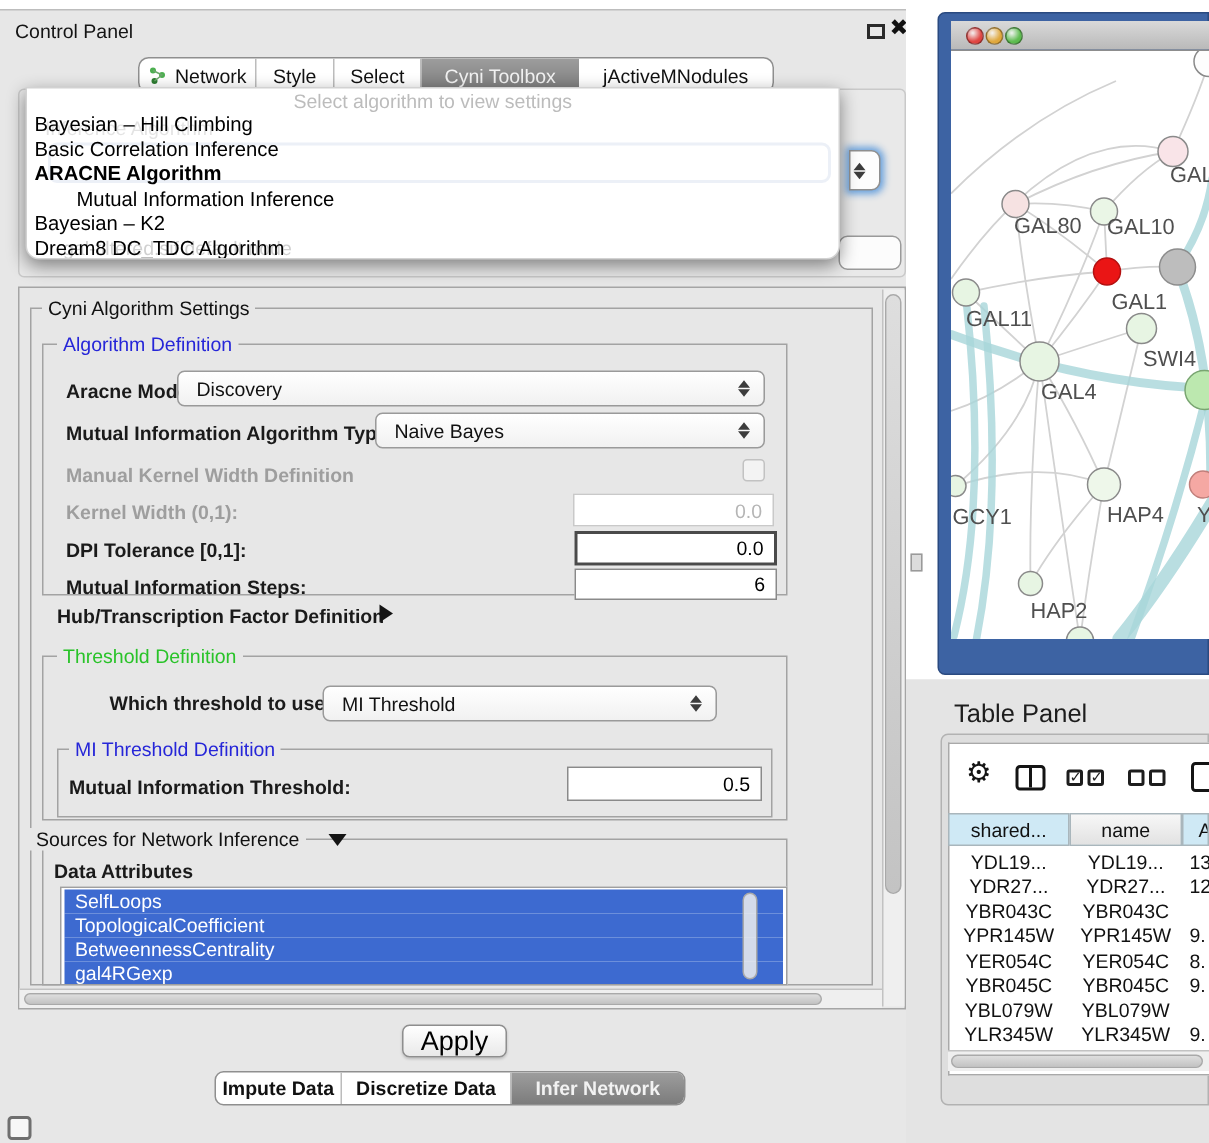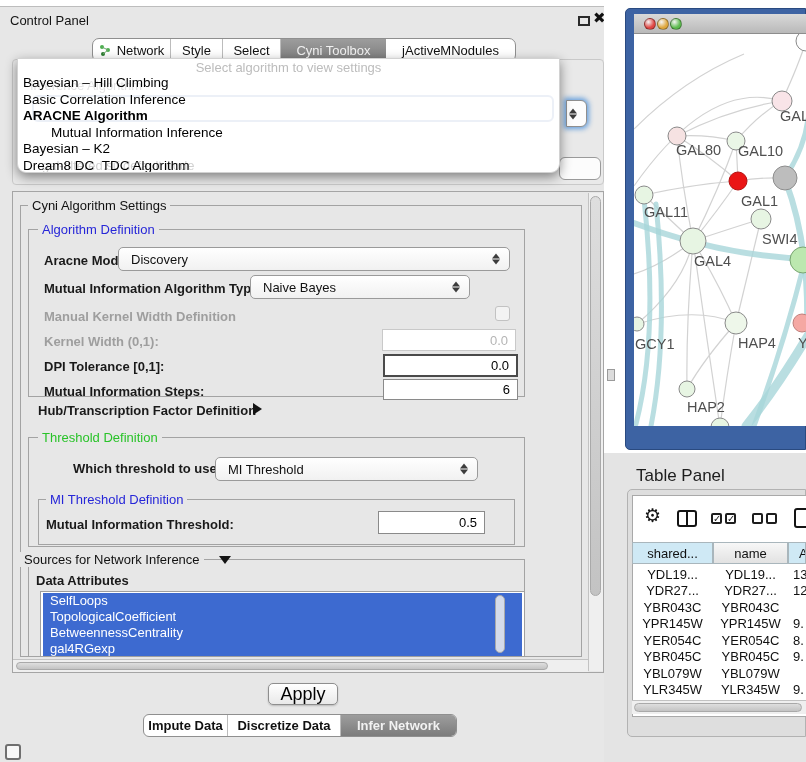--- a/index.html
+++ b/index.html
@@ -183,21 +183,21 @@
   <div class="abs flabel" style="left:44px;top:246px;">Aracne Mode:</div>
   <div class="abs combo" style="left:118px;top:240px;width:392px;height:24px;">
     <span>Discovery</span>
     <span class="spinner">
         <i class="up"></i>
         <i class="dn"></i>
       </span>
   </div>
 
   <div class="abs flabel" style="left:44px;top:274px;">Mutual Information Algorithm Type:</div>
-  <div class="abs combo" style="left:250px;top:268px;width:220px;height:24px;">
+  <div class="abs combo" style="left:250px;top:268px;width:260px;height:24px;">
     <span>Naive Bayes</span>
     <span class="spinner">
         <i class="up"></i>
         <i class="dn"></i>
       </span>
   </div>
 
   <div class="abs flabel dis" style="left:44px;top:302px;">Manual Kernel Width Definition</div>
   <div class="abs checkbox" style="left:495px;top:299px;"></div>
 
@@ -219,21 +219,21 @@
   <div class="abs combo" style="left:215px;top:450px;width:263px;height:24px;">
     <span>MI Threshold</span>
     <span class="spinner">
         <i class="up"></i>
         <i class="dn"></i>
       </span>
   </div>
   <div class="abs group" style="left:38px;top:492px;width:477px;height:46px;"></div>
   <div class="abs group-label" style="left:46px;top:485px;color:#2626d8;">MI Threshold Definition</div>
   <div class="abs flabel" style="left:46px;top:510px;">Mutual Information Threshold:</div>
-  <div class="abs tfield" style="left:378px;top:504px;width:107px;height:23px;border:1px solid #8a8a8a;">0.5</div>
+  <div class="abs tfield" style="left:378px;top:504px;width:130px;height:23px;border:1px solid #8a8a8a;">0.5</div>
 
   <div class="abs group" style="left:28px;top:552px;width:497px;height:98px;"></div>
   <div class="abs group-label" style="left:20px;top:545px;color:#111;font-weight:normal;">Sources for Network Inference</div>
   <div class="abs tri-down" style="left:219px;top:549px;"></div>
   <div class="abs flabel" style="left:36px;top:566px;">Data Attributes</div>
   <div class="abs" id="attr-list" style="left:40px;top:584px;width:485px;height:66px;background:#fff;border:1px solid #9f9f9f;overflow:hidden;">
       <div class="src-item" style="top: 1px; background: rgb(61, 106, 208);">SelfLoops</div>
       <div class="src-item" style="top: 17px; background: rgb(61, 106, 208);">TopologicalCoefficient</div>
       <div class="src-item" style="top: 33px; background: rgb(61, 106, 208);">BetweennessCentrality</div>
       <div class="src-item" style="top: 49px; background: rgb(61, 106, 208);">gal4RGexp</div>

